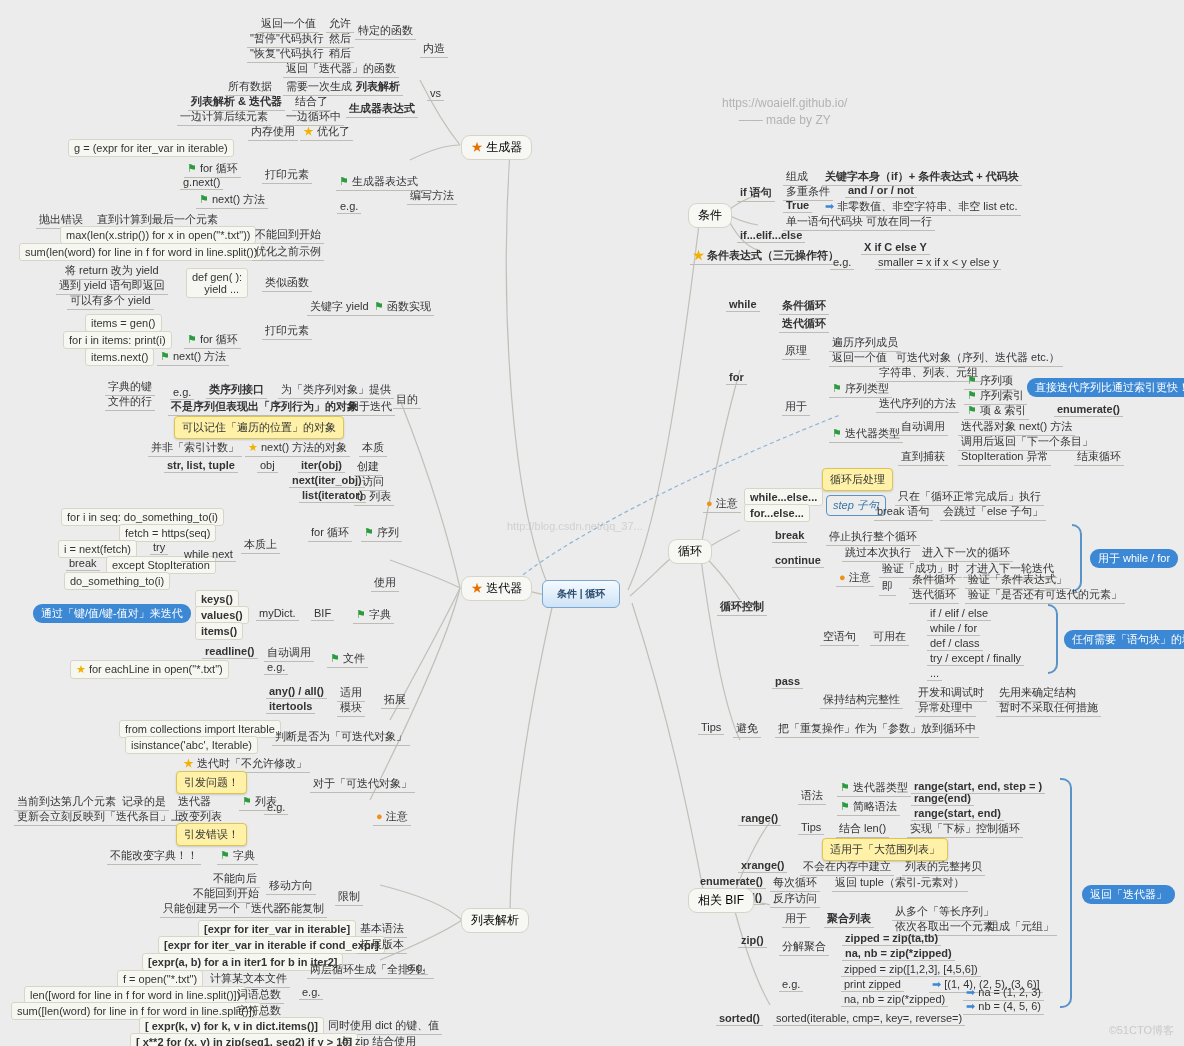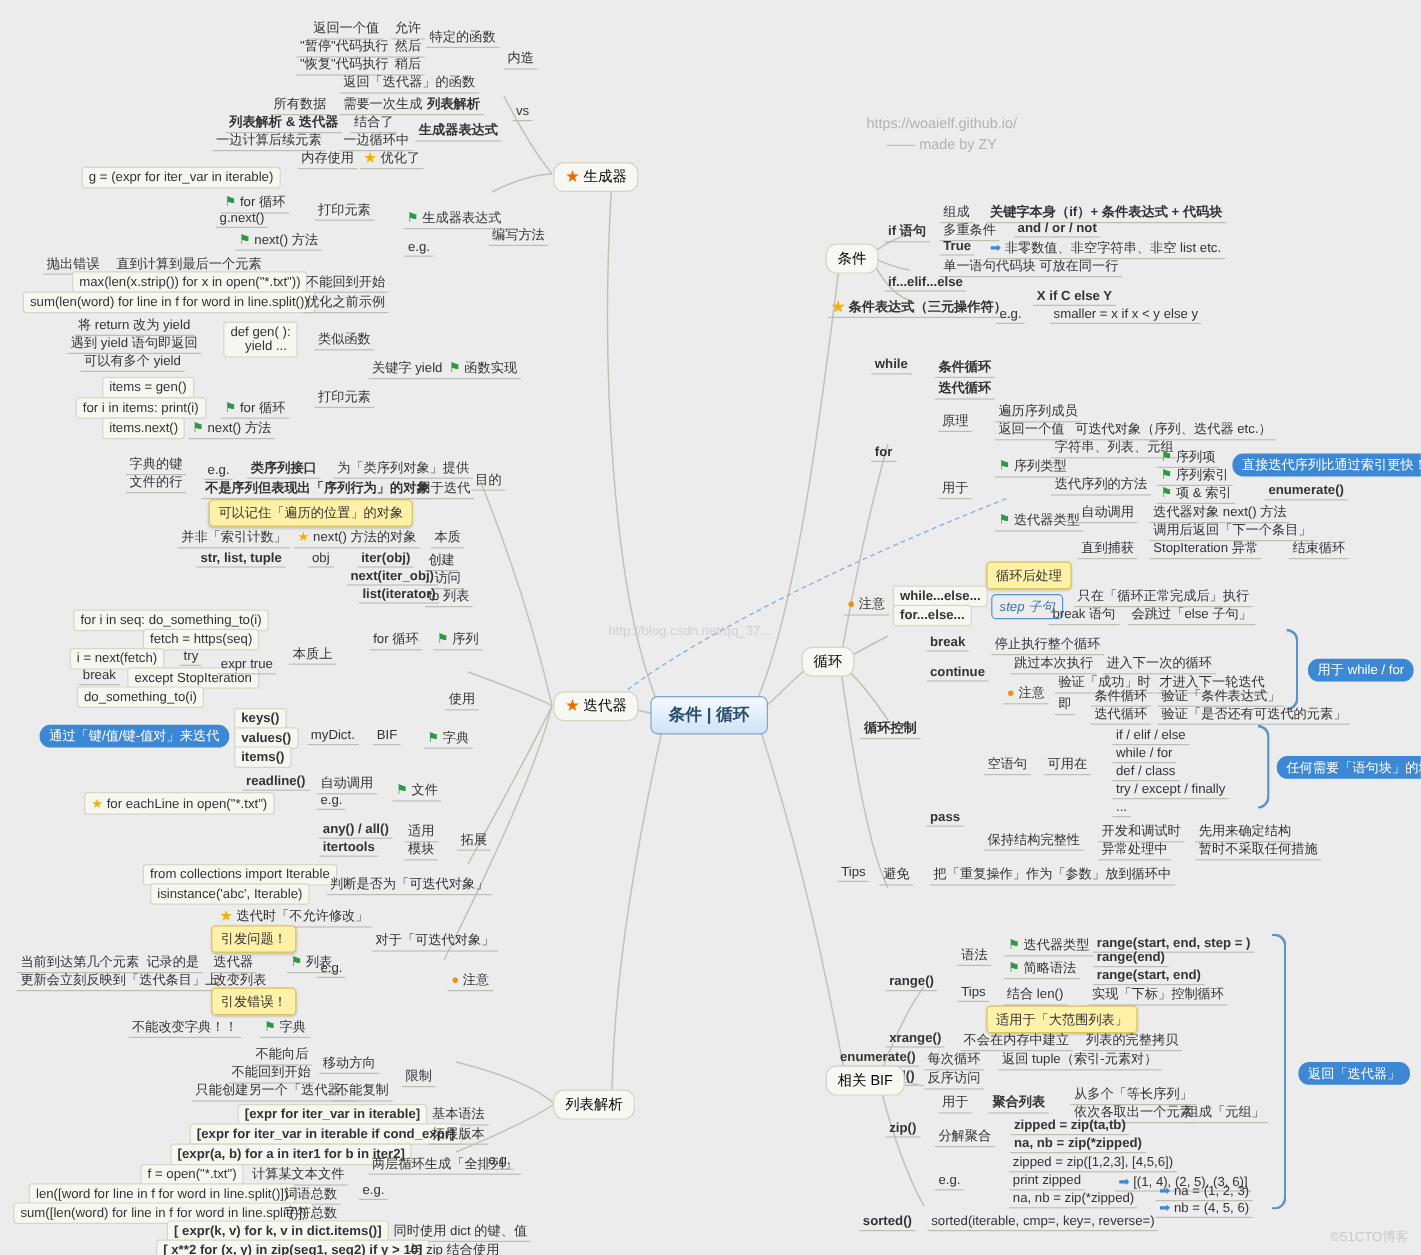--- a/index.html
+++ b/index.html
@@ -1,21 +1,21 @@
 <!DOCTYPE html>
 <html><head>
 <meta charset="utf-8">
 <style>
 * { margin:0; padding:0; box-sizing:border-box; font-family:Arial,"Microsoft YaHei",sans-serif; }
 body { background:#ececec; width:1184px; height:1046px; position:relative; overflow:hidden; }
 
 .canvas { position:absolute; inset:0; }
 svg.lines { position:absolute; inset:0; z-index:1; pointer-events:none; }
 
-.center { position:absolute; left:542px; top:580px; padding:6px 14px; background:linear-gradient(#f4faff,#cfe3f6); border:1px solid #7aa6cf; border-radius:6px; font-size:14px; font-weight:bold; color:#2b4c6f; z-index:5; }
+.center { position:absolute; left:542px; top:580px; padding:6px 14px; background:linear-gradient(#f4faff,#cfe3f6); border:1px solid #7aa6cf; border-radius:6px; font-size:10px; font-weight:bold; color:#2b4c6f; z-index:5; }
 .meta { position:absolute; left:722px; top:95px; color:#b3b3b3; font-size:12px; text-align:center; line-height:1.4; z-index:5; }
 
 .hub { position:absolute; font-size:12px; background:#f7f7f3; border:1px solid #d6d4c8; border-radius:9px; padding:3px 9px; z-index:4; }
 .hub.h-生成器 { left:461px; top:135px; } .hub.h-生成器::before{content:"★ ";color:#e76f00;}
 .hub.h-迭代器 { left:461px; top:576px; } .hub.h-迭代器::before{content:"★ ";color:#e76f00;}
 .hub.h-列表解析 { left:461px; top:908px; }
 .hub.h-条件 { left:688px; top:203px; }
 .hub.h-循环 { left:668px; top:539px; }
 .hub.h-相关BIF { left:688px; top:888px; }
 
@@ -148,21 +148,21 @@
 <div class="node line" style="left:289px;top:473px;font-weight:bold">next(iter_obj)</div>
 <div class="node line" style="left:359px;top:473px">访问</div>
 <div class="node line" style="left:299px;top:488px;font-weight:bold">list(iterator)</div>
 <div class="node line" style="left:354px;top:488px">to 列表</div>
 <div class="node box" style="left:61px;top:508px">for i in seq: do_something_to(i)</div>
 <div class="node box" style="left:119px;top:524px">fetch = https(seq)</div>
 <div class="node box" style="left:58px;top:540px">i = next(fetch)</div>
 <div class="node line" style="left:150px;top:540px">try</div>
 <div class="node line" style="left:66px;top:556px">break</div>
 <div class="node box" style="left:106px;top:556px">except StopIteration</div>
-<div class="node line" style="left:181px;top:547px">expr true</div>
+<div class="node line" style="left:181px;top:547px">while next</div>
 <div class="node line" style="left:241px;top:536px">本质上</div>
 <div class="node box" style="left:64px;top:572px">do_something_to(i)</div>
 <div class="node line" style="left:308px;top:524px">for 循环</div>
 <div class="node line flag" style="left:361px;top:524px">序列</div>
 <div class="node line" style="left:371px;top:574px">使用</div>
 <div class="node box" style="left:195px;top:590px;font-weight:bold">keys()</div>
 <div class="node box" style="left:195px;top:606px;font-weight:bold">values()</div>
 <div class="node box" style="left:195px;top:622px;font-weight:bold">items()</div>
 <div class="node line" style="left:256px;top:606px">myDict.</div>
 <div class="node line" style="left:311px;top:606px">BIF</div>

